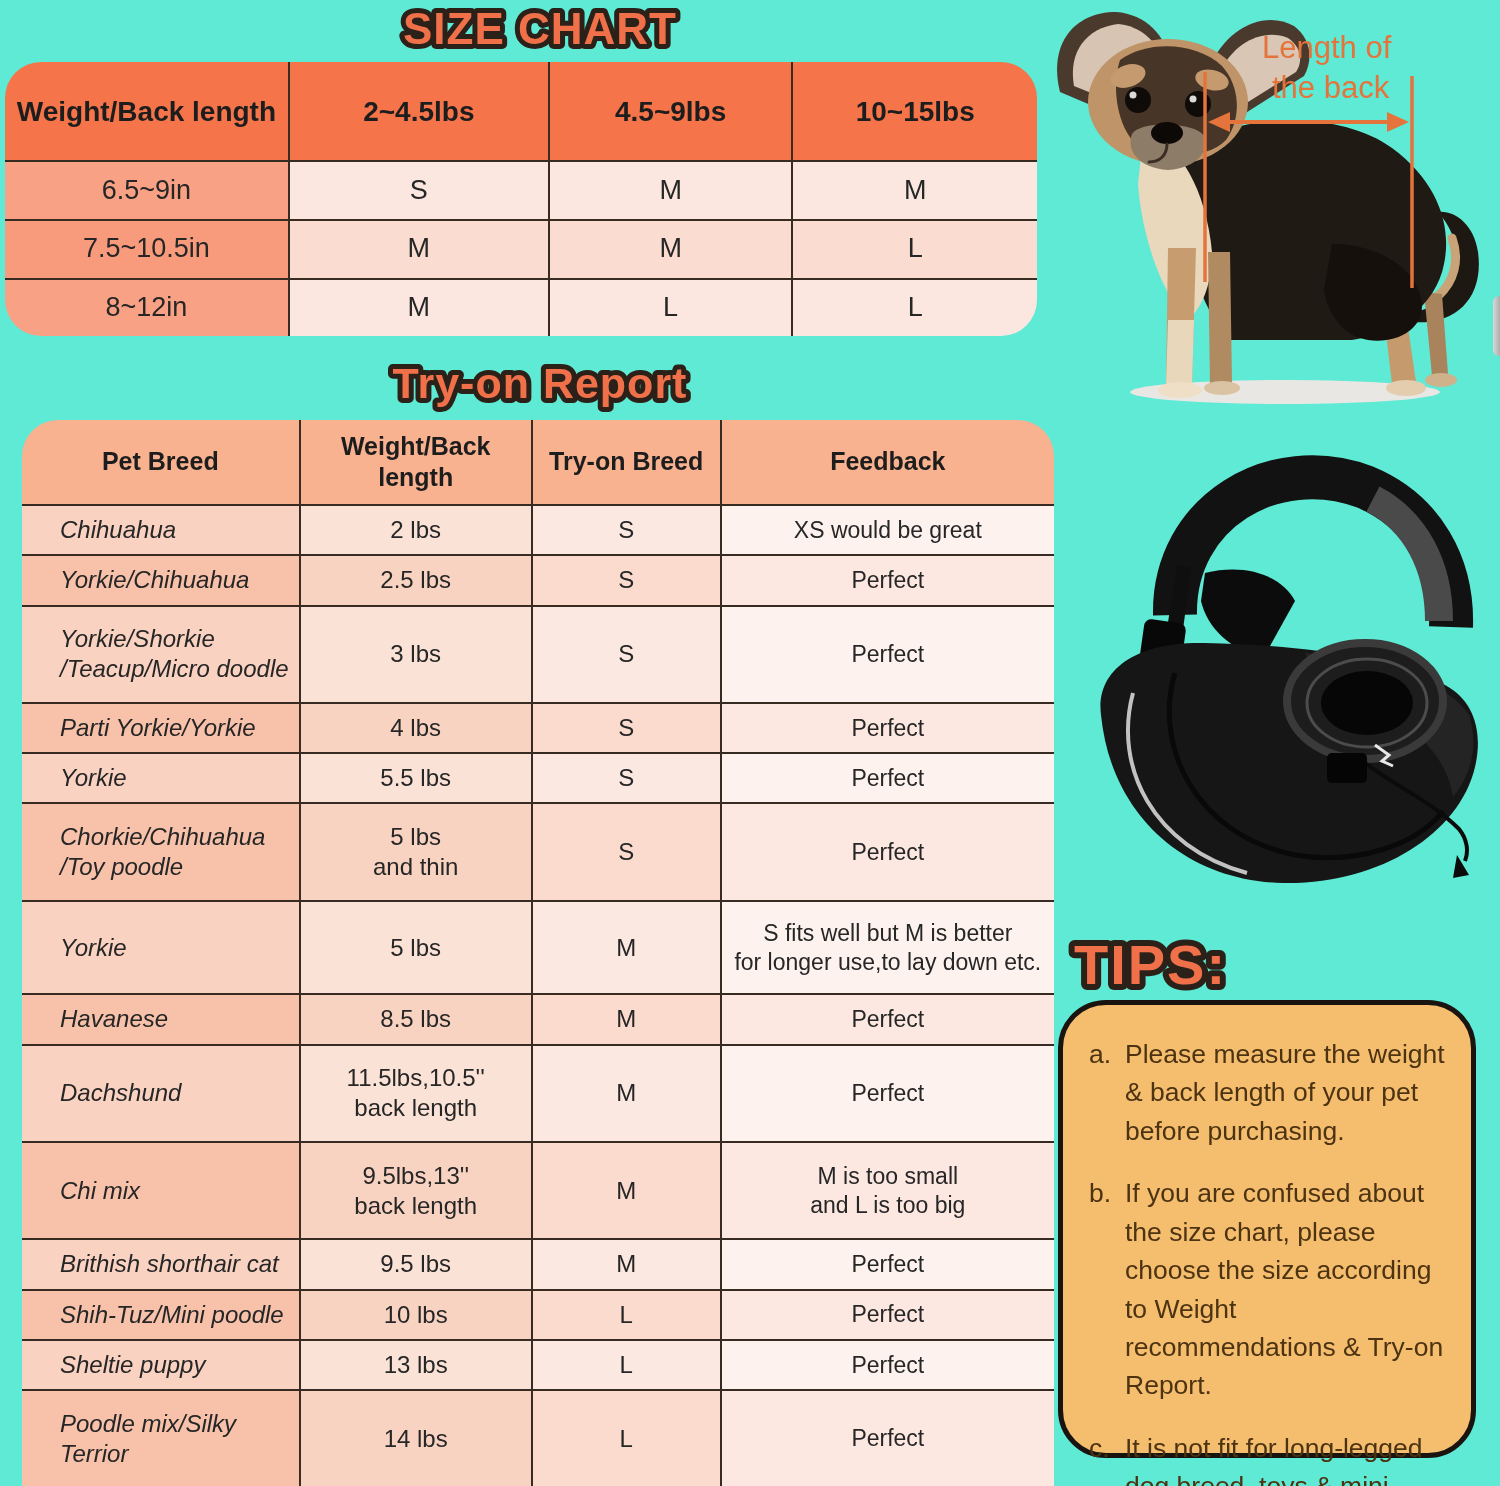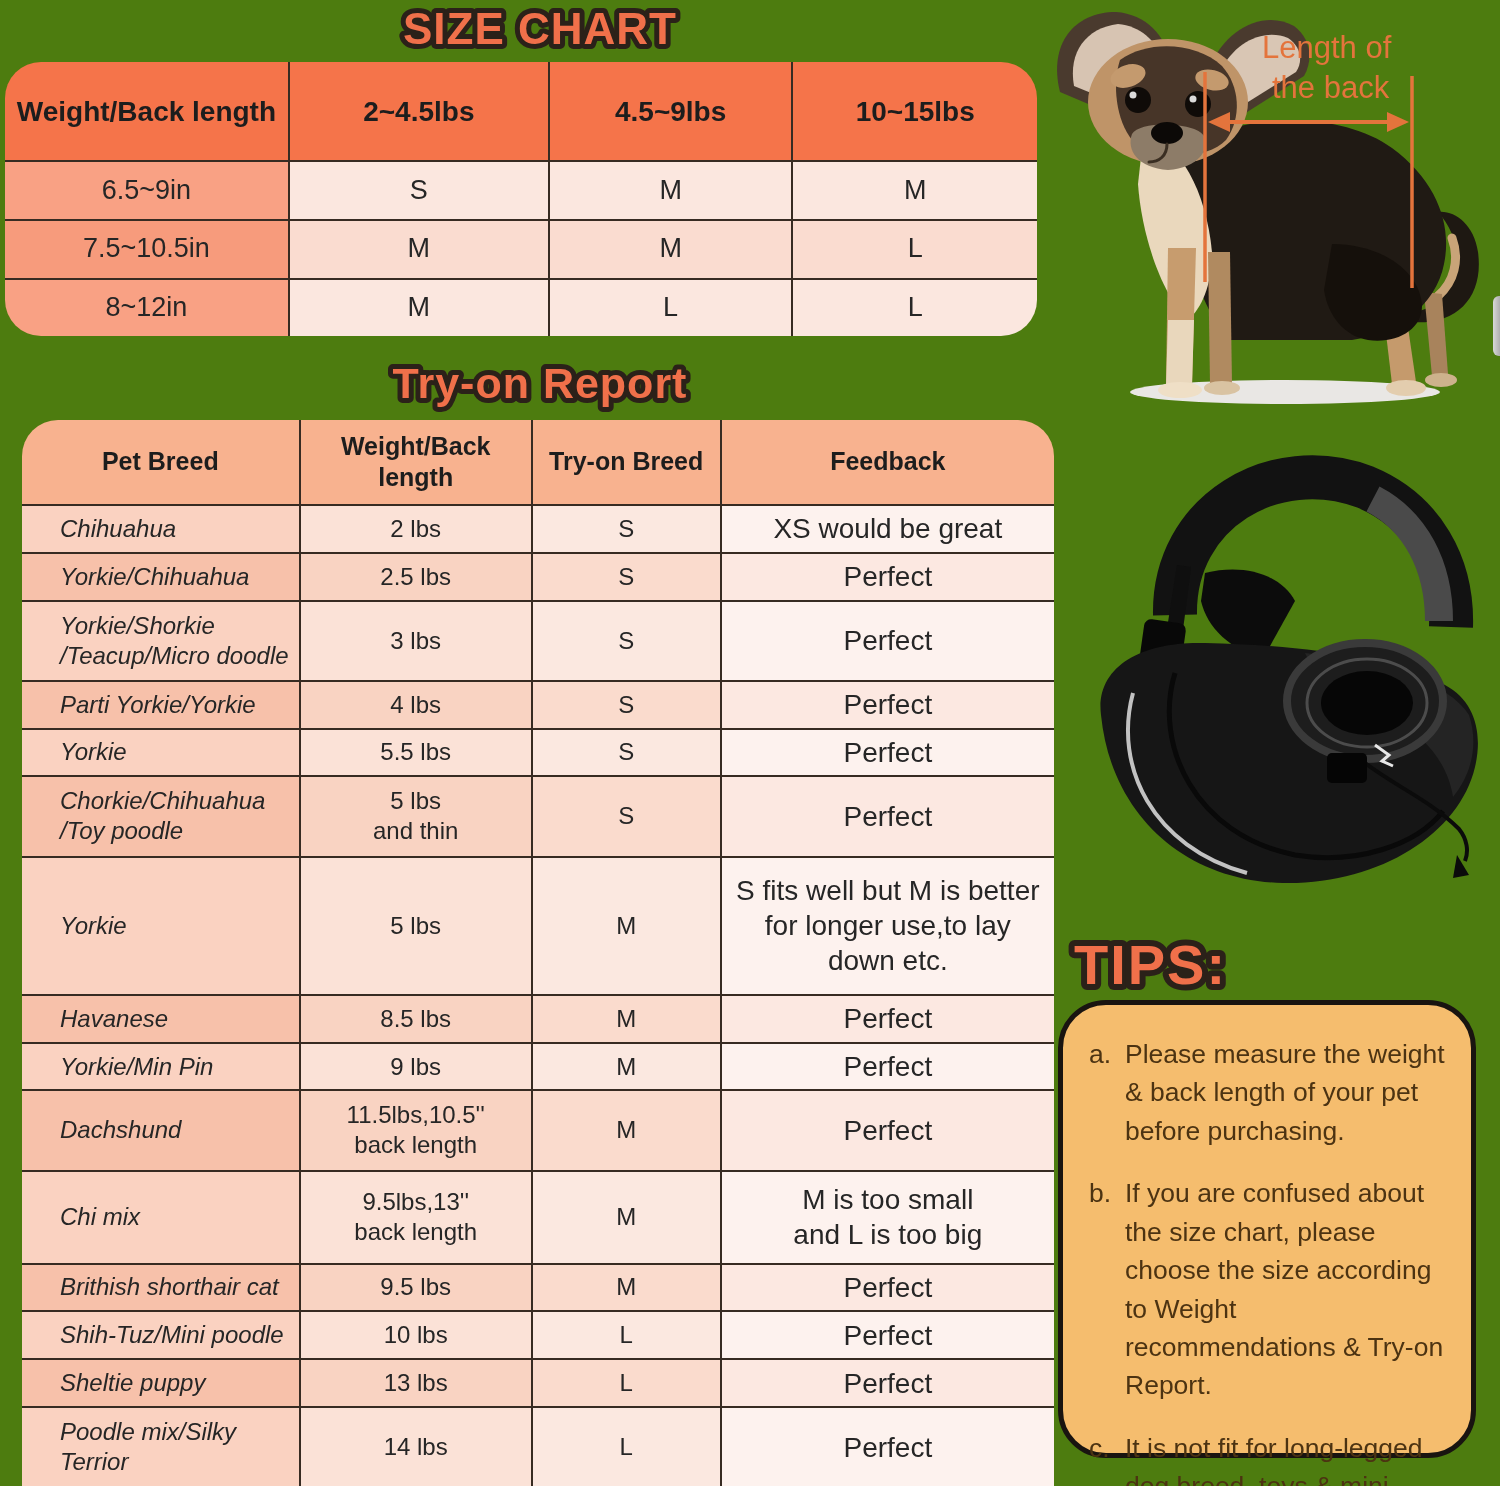--- a/index.html
+++ b/index.html
@@ -1,16 +1,16 @@
 <!DOCTYPE html>
 <html><head>
 <meta charset="utf-8">
 <style>
   html,body{margin:0;padding:0;background:#ffffff;}
-  .page{position:relative;width:1500px;height:1486px;background:#4d7c0f;overflow:hidden;
+  .page{position:relative;width:1500px;height:1486px;background:#5eead4;overflow:hidden;
         font-family:"Liberation Sans", sans-serif;color:#262626;}
 
   
   svg.title{position:absolute;overflow:visible;}
   svg.title text{font-family:"Liberation Sans", sans-serif;font-weight:bold;
                  paint-order:stroke;stroke-linejoin:round;}
 
   
   .table-wrap{position:absolute;overflow:hidden;}
   .table-wrap table{width:100%;height:100%;border-collapse:collapse;table-layout:fixed;border:hidden;}
@@ -25,21 +25,21 @@
   .size-table tbody tr:nth-child(even) td{background:#FADCD0;}
   .size-table tbody tr:nth-child(even) td.lbl{background:#F79B7C;}
 
   
   .tryon-table{left:22px;top:420px;width:1032px;height:1066px;border-radius:36px 36px 0 0;}
   .tryon-table thead th{background:#F8B28F;height:84px;font-size:25px;font-weight:bold;color:#1d1d1d;}
   .tryon-table tbody td{font-size:24px;}
   .tryon-table td.c1{background:#FAD2C1;text-align:left;padding-left:38px;font-style:italic;}
   .tryon-table td.c2{background:#FBE2D7;}
   .tryon-table td.c3{background:#FBE8E0;}
-  .tryon-table td.c4{background:#FDF2EE;font-size:28px;}
+  .tryon-table td.c4{background:#FDF2EE;font-size:23px;}
   .tryon-table tbody tr:nth-child(even) td.c1{background:#F7C1AA;}
   .tryon-table tbody tr:nth-child(even) td.c2{background:#F9D3C2;}
   .tryon-table tbody tr:nth-child(even) td.c3{background:#FADBCD;}
   .tryon-table tbody tr:nth-child(even) td.c4{background:#FCE8E1;}
 
   
   .dog-figure{position:absolute;left:1040px;top:0;width:460px;height:410px;}
   .bag-figure{position:absolute;left:1055px;top:415px;width:445px;height:490px;}
   .dog-figure svg,.bag-figure svg{width:100%;height:100%;display:block;}
   .annotation-text{font-family:"Liberation Sans", sans-serif;font-size:31px;fill:#E4743C;}
@@ -166,26 +166,20 @@
         <tr>
           <td class="c1">Yorkie</td>
           <td class="c2">5 lbs</td>
           <td class="c3">M</td>
           <td class="c4">S fits well but M is better
 for longer use,to lay down etc.</td>
         </tr>
         <tr>
           <td class="c1">Havanese</td>
           <td class="c2">8.5 lbs</td>
-          <td class="c3">M</td>
-          <td class="c4">Perfect</td>
-        </tr>
-        <tr>
-          <td class="c1">Yorkie/Min Pin</td>
-          <td class="c2">9 lbs</td>
           <td class="c3">M</td>
           <td class="c4">Perfect</td>
         </tr>
         <tr>
           <td class="c1">Dachshund</td>
           <td class="c2">11.5lbs,10.5''
 back length</td>
           <td class="c3">M</td>
           <td class="c4">Perfect</td>
         </tr>

